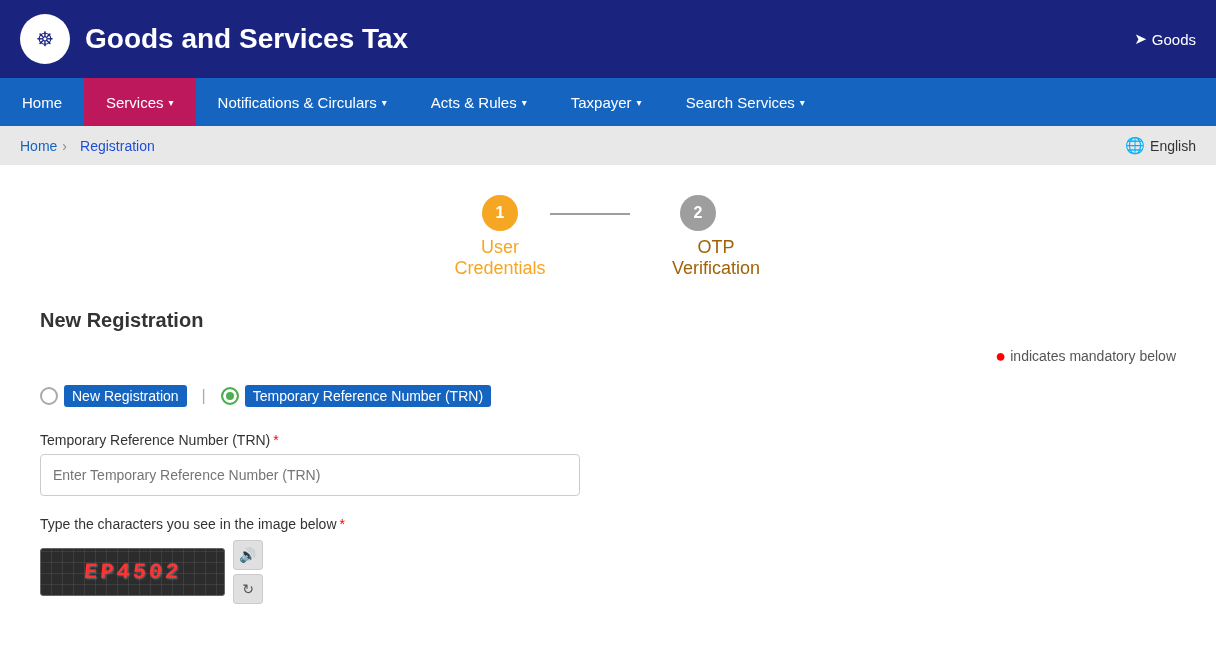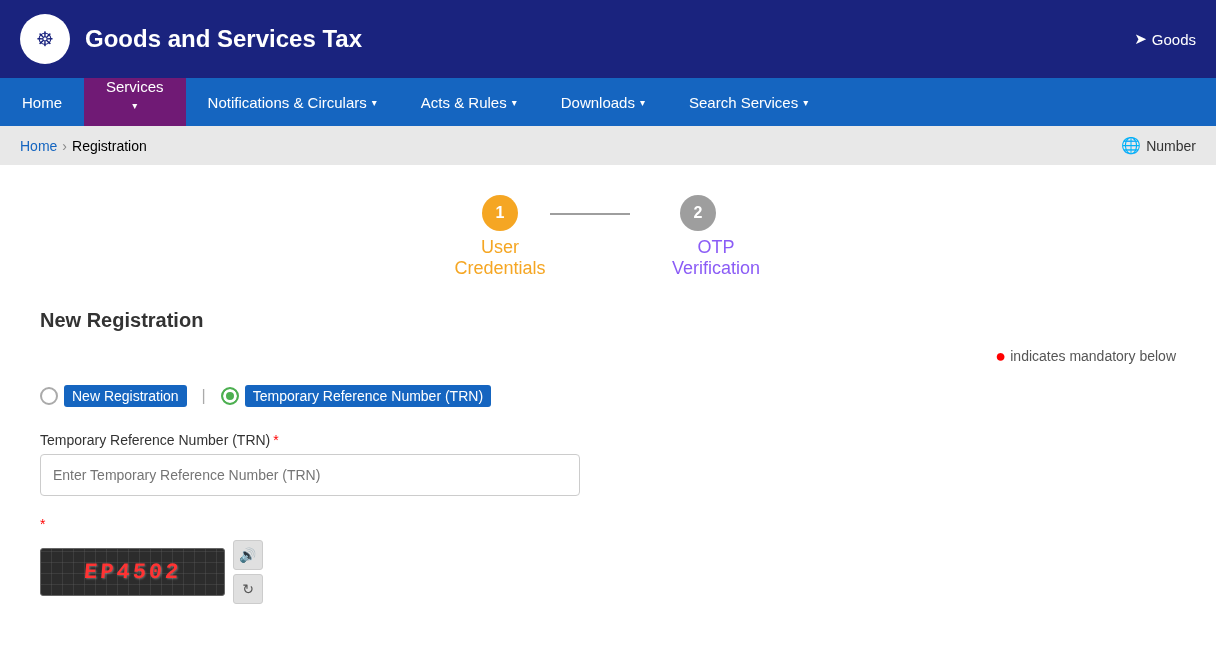--- a/index.html
+++ b/index.html
@@ -25,21 +25,21 @@
       background: #fff;
       border-radius: 50%;
       display: flex;
       align-items: center;
       justify-content: center;
       font-size: 20px;
       color: #1a237e;
     }
     .header-title {
       color: white;
-      font-size: 24px;
+      font-size: 28px;
       font-weight: bold;
     }
     .header-login {
       color: white;
       font-size: 15px;
       display: flex;
       align-items: center;
       gap: 5px;
       cursor: pointer;
     }
@@ -57,39 +57,38 @@
       padding: 0 22px;
       color: white;
       font-size: 15px;
       cursor: pointer;
       gap: 5px;
       white-space: nowrap;
       border: none;
       background: transparent;
     }
     .nav-item.active {
-      background: #701a75;
-      color: white;
-      flex-direction: column;
+      background: #be185d;
+      color: white;
     }
     .nav-arrow { font-size: 10px; }
 
     
     .breadcrumb {
       background: #e8e8e8;
       padding: 10px 20px;
       display: flex;
       align-items: center;
       justify-content: space-between;
       font-size: 14px;
     }
     .breadcrumb-left { display: flex; align-items: center; gap: 5px; }
     .breadcrumb-home { color: #1565c0; cursor: pointer; }
     .breadcrumb-sep { color: #888; }
-    .breadcrumb-current { color: #000000; }
+    .breadcrumb-current { color: #1d4ed8; margin-left: 8px; }
     .breadcrumb-lang { display: flex; align-items: center; gap: 5px; color: #333; cursor: pointer; }
     .globe-icon { font-size: 16px; }
 
     
     .main-content {
       background: white;
       margin: 0;
       padding: 30px 40px;
       min-height: 500px;
     }
@@ -120,21 +119,21 @@
       color: white;
     }
     .step-circle.active { background: #f5a623; }
     .step-circle.inactive { background: #9e9e9e; }
     .step-label {
       font-size: 18px;
       color: #f5a623;
       text-align: center;
       max-width: 100px;
     }
-    .step-label.inactive { color: #8b5cf6; margin-left: 36px; }
+    .step-label.inactive { color: #a16207; margin-left: 36px; }
     .step-connector {
       width: 80px;
       height: 2px;
       background: #9e9e9e;
       margin-top: 18px;
     }
 
     
     .form-title {
       font-size: 20px;
@@ -305,38 +304,38 @@
   </div>
   <div class="nav-item">
     <span>Notifications &amp; Circulars</span>
     <span class="nav-arrow">▾</span>
   </div>
   <div class="nav-item">
     <span>Acts &amp; Rules</span>
     <span class="nav-arrow">▾</span>
   </div>
   <div class="nav-item">
-    <span>Downloads</span>
+    <span>Taxpayer</span>
     <span class="nav-arrow">▾</span>
   </div>
   <div class="nav-item">
     <span>Search Services</span>
     <span class="nav-arrow">▾</span>
   </div>
 </nav>
 
 <div class="breadcrumb">
   <div class="breadcrumb-left">
     <span class="breadcrumb-home">Home</span>
     <span class="breadcrumb-sep">›</span>
     <span class="breadcrumb-current">Registration</span>
   </div>
   <div class="breadcrumb-lang">
     <span class="globe-icon">🌐</span>
-    <span>Number</span>
+    <span>English</span>
   </div>
 </div>
 
 <div class="main-content">
 
   <div class="steps-container">
     <div class="step">
       <div class="step-circle active">
         <span>1</span>
       </div>
@@ -373,20 +372,21 @@
   <div class="field-group">
     <div class="field-label">
       <span>Temporary Reference Number (TRN)</span>
       <span class="field-required">*</span>
     </div>
     <input type="text" class="field-input" placeholder="Enter Temporary Reference Number (TRN)" style="">
   </div>
 
   <div class="field-group">
     <div class="field-label">
+      <span>Type the characters you see in the image below</span>
       <span class="field-required">*</span>
     </div>
     <div class="captcha-container">
       <div class="captcha-image">
         <div class="captcha-grid"></div>
         <span class="captcha-text">EP4502</span>
       </div>
       <div class="captcha-icons">
         <div class="captcha-icon" title="Audio">🔊</div>
         <div class="captcha-icon" title="Refresh">↻</div>

